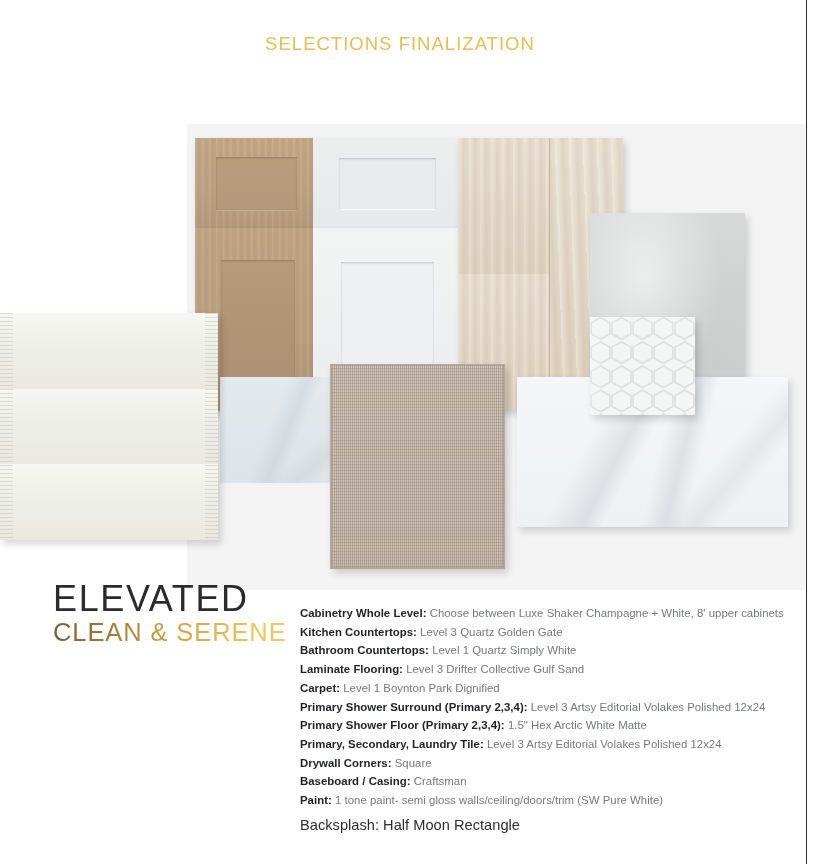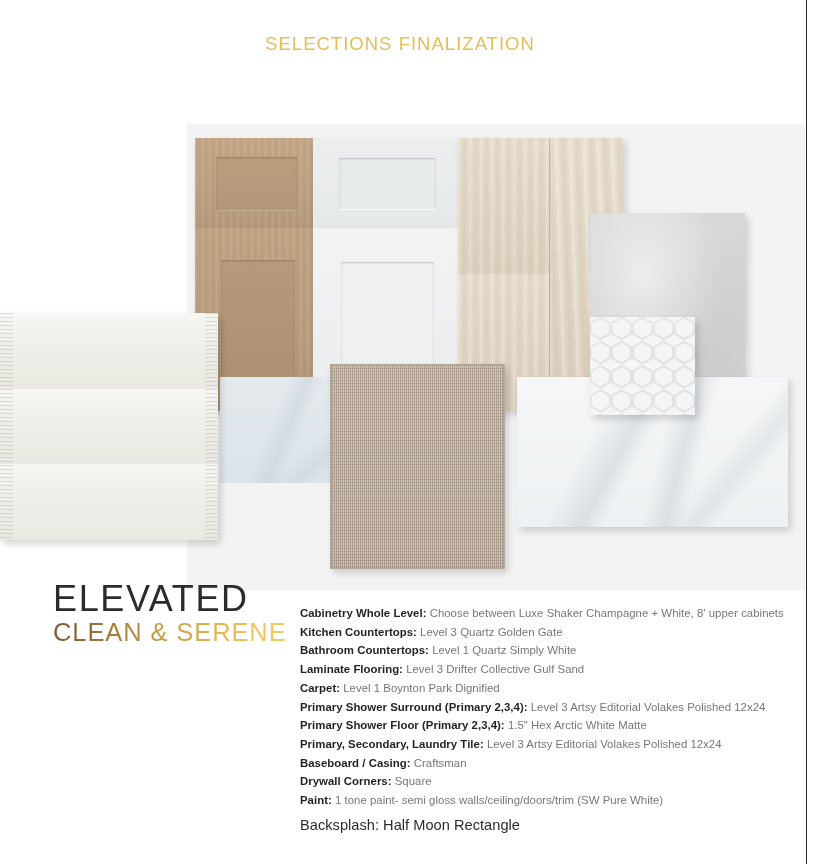--- a/index.html
+++ b/index.html
@@ -403,22 +403,22 @@
 
   <div class="spec-list">
       <div class="spec-row"><span class="k">Cabinetry Whole Level:</span> <span class="v">Choose between Luxe Shaker Champagne + White, 8' upper cabinets</span></div>
       <div class="spec-row"><span class="k">Kitchen Countertops:</span> <span class="v">Level 3 Quartz Golden Gate</span></div>
       <div class="spec-row"><span class="k">Bathroom Countertops:</span> <span class="v">Level 1 Quartz Simply White</span></div>
       <div class="spec-row"><span class="k">Laminate Flooring:</span> <span class="v">Level 3 Drifter Collective Gulf Sand</span></div>
       <div class="spec-row"><span class="k">Carpet:</span> <span class="v">Level 1 Boynton Park Dignified</span></div>
       <div class="spec-row"><span class="k">Primary Shower Surround (Primary 2,3,4):</span> <span class="v">Level 3 Artsy Editorial Volakes Polished 12x24</span></div>
       <div class="spec-row"><span class="k">Primary Shower Floor (Primary 2,3,4):</span> <span class="v">1.5" Hex Arctic White Matte</span></div>
       <div class="spec-row"><span class="k">Primary, Secondary, Laundry Tile:</span> <span class="v">Level 3 Artsy Editorial Volakes Polished 12x24</span></div>
+      <div class="spec-row"><span class="k">Drywall Corners:</span> <span class="v">Square</span></div>
       <div class="spec-row"><span class="k">Baseboard / Casing:</span> <span class="v">Craftsman</span></div>
-      <div class="spec-row"><span class="k">Drywall Corners:</span> <span class="v">Square</span></div>
       <div class="spec-row"><span class="k">Paint:</span> <span class="v">1 tone paint- semi gloss walls/ceiling/doors/trim (SW Pure White)</span></div>
       <div class="spec-row final"><span class="k">Backsplash:</span> <span class="v">Half Moon Rectangle</span></div>
     </div>
 
   <div class="page-edge"></div>
   <div class="page-edge-fill"></div>
 
 </div>
 
 </body></html>

